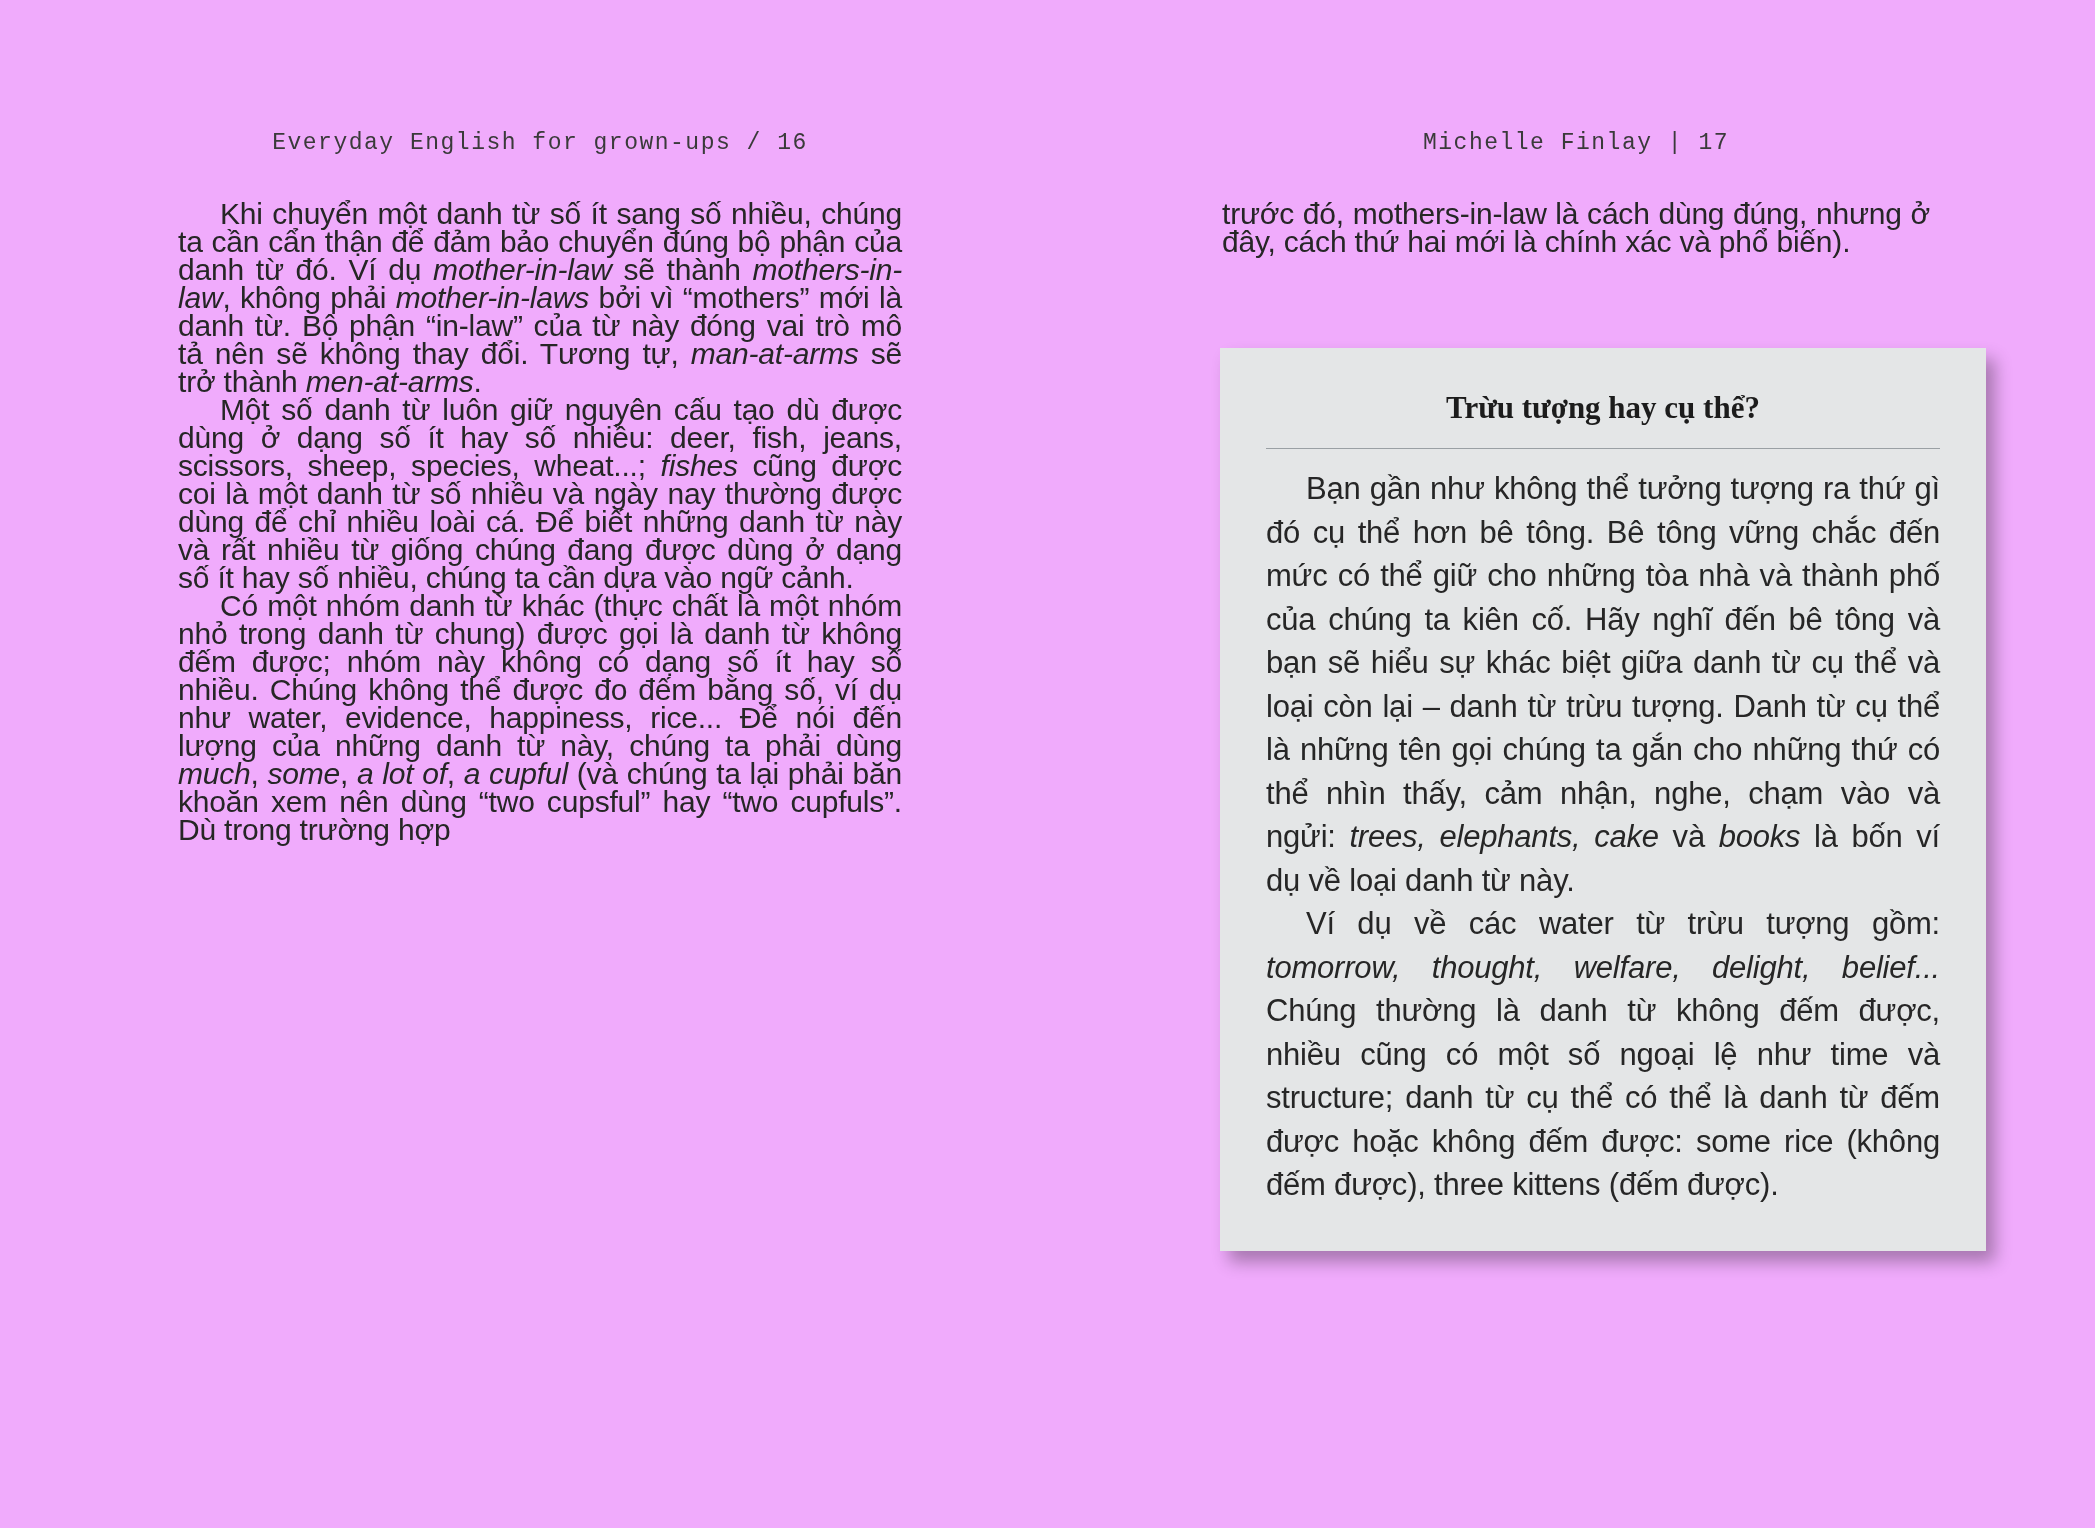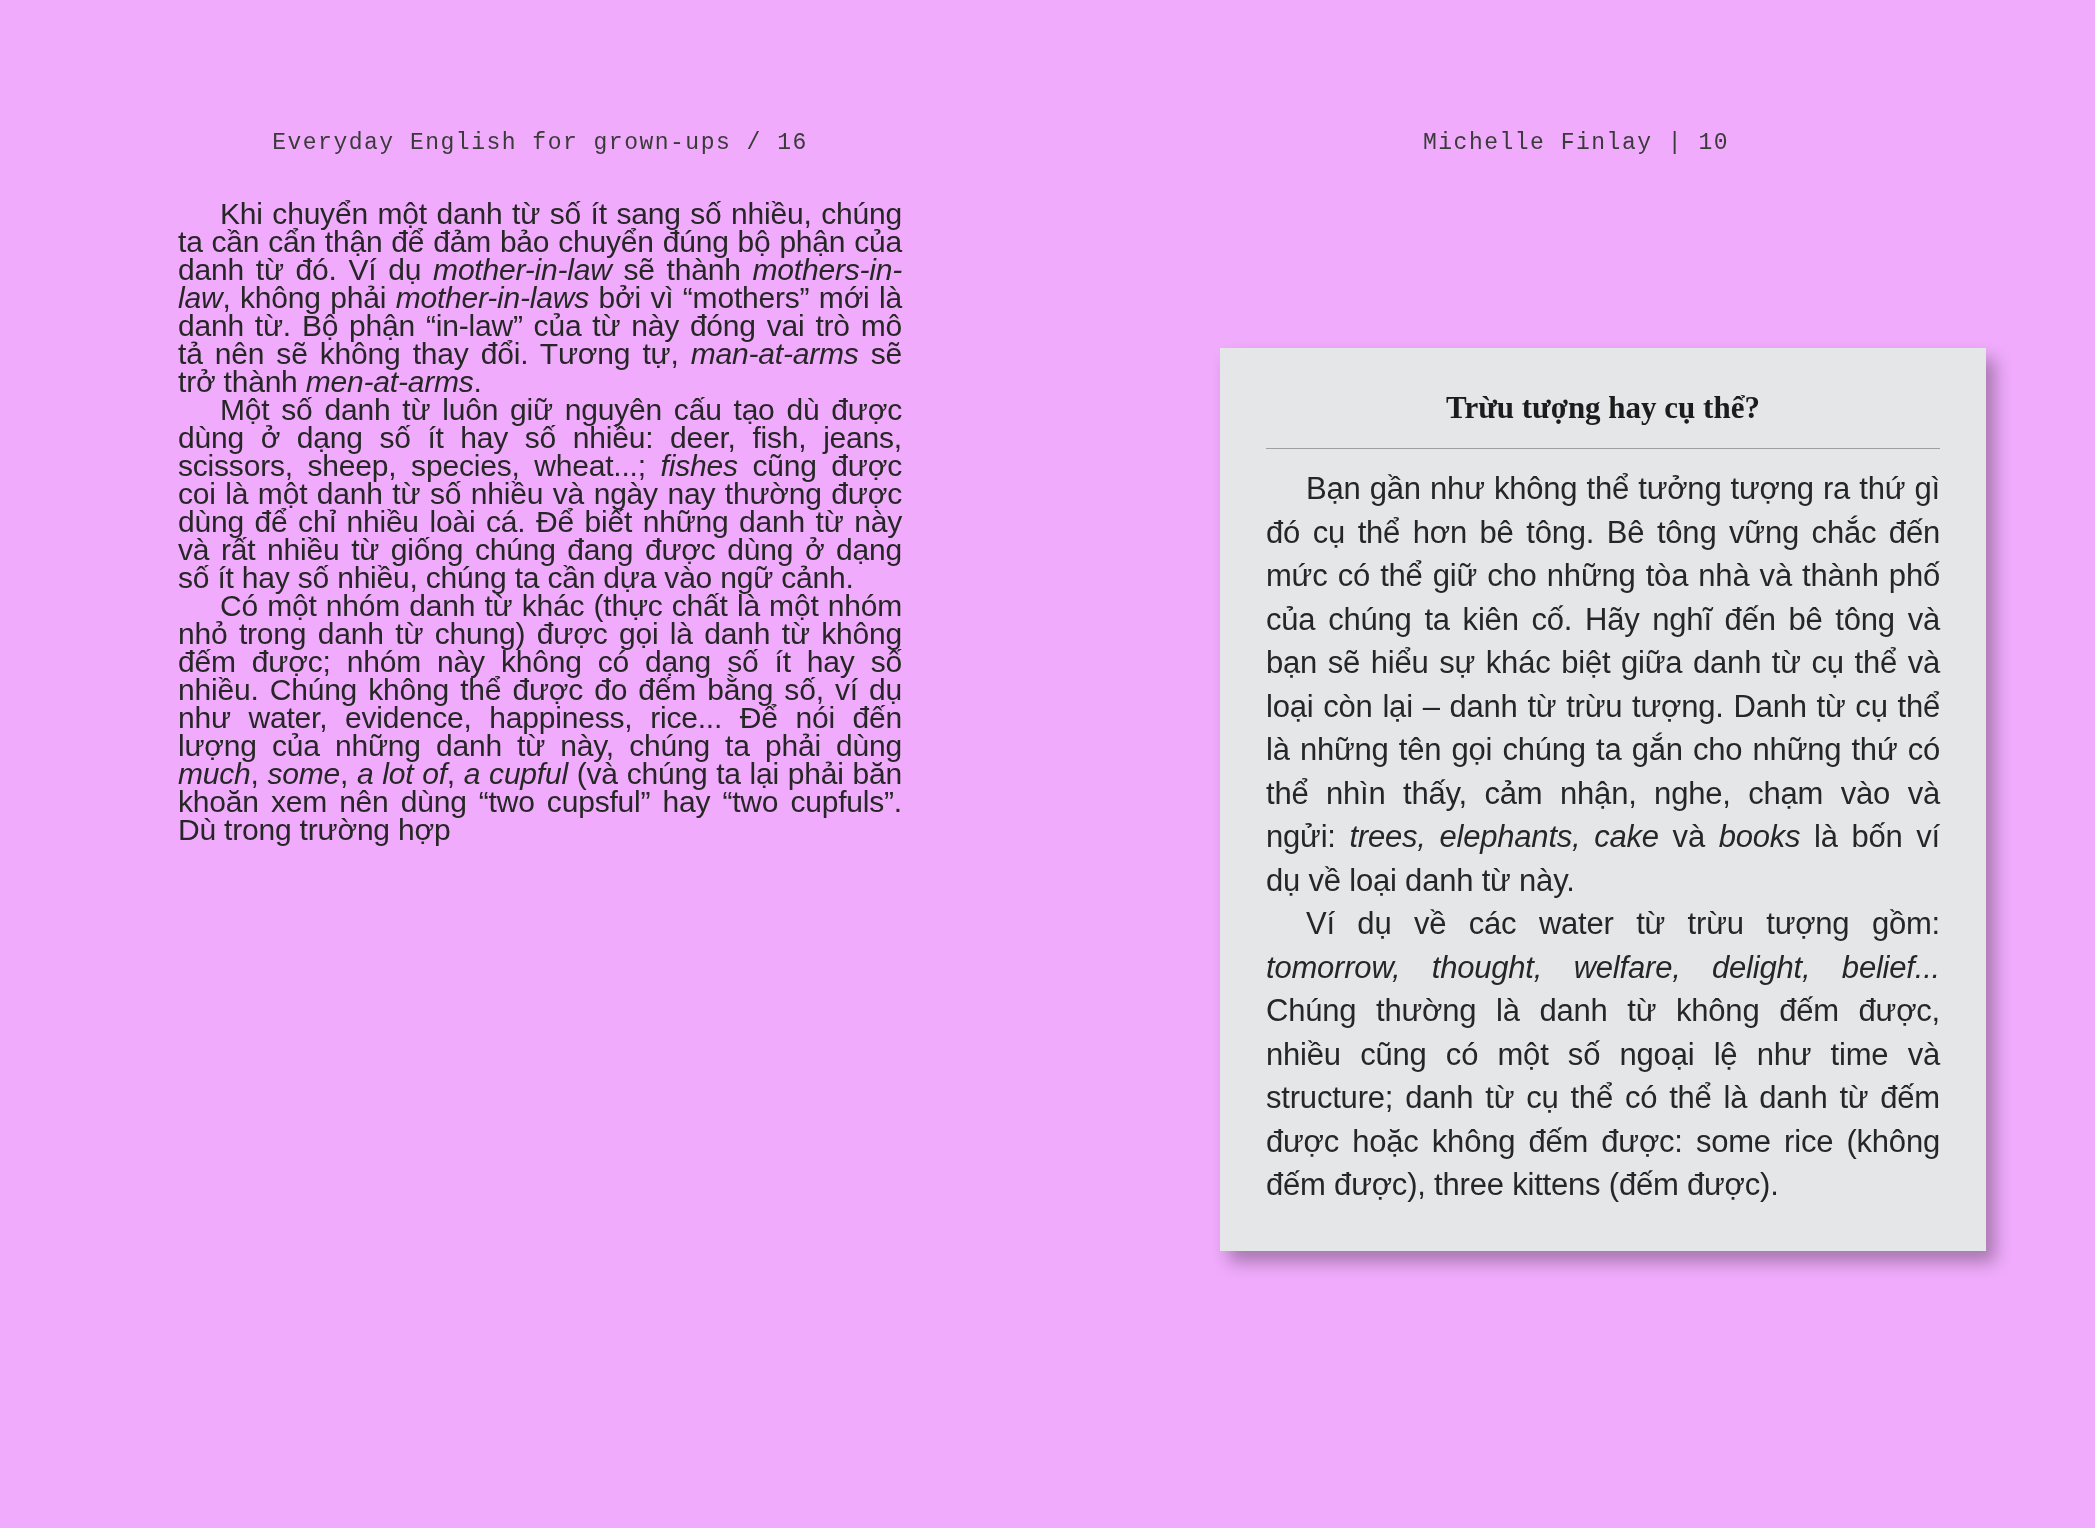--- a/index.html
+++ b/index.html
@@ -82,21 +82,24 @@
   <div id="left-page" class="page-col">
     <div class="running-head">Everyday English for grown-ups  /  16</div>
     <div class="body-text">
       <p><span>Khi chuyển một danh từ số ít sang số nhiều, chúng ta cần cẩn thận để đảm bảo chuyển đúng bộ phận của danh từ đó. Ví dụ </span><i>mother-in-law</i><span> sẽ thành </span><i>mothers-in-law</i><span>, không phải </span><i>mother-in-laws</i><span> bởi vì “mothers” mới là danh từ. Bộ phận “in-law” của từ này đóng vai trò mô tả nên sẽ không thay đổi. Tương tự, </span><i>man-at-arms</i><span> sẽ trở thành </span><i>men-at-arms</i><span>.</span></p>
       <p><span>Một số danh từ luôn giữ nguyên cấu tạo dù được dùng ở dạng số ít hay số nhiều: deer, fish, jeans, scissors, sheep, species, wheat...; </span><i>fishes</i><span> cũng được coi là một danh từ số nhiều và ngày nay thường được dùng để chỉ nhiều loài cá. Để biết những danh từ này và rất nhiều từ giống chúng đang được dùng ở dạng số ít hay số nhiều, chúng ta cần dựa vào ngữ cảnh.</span></p>
       <p><span>Có một nhóm danh từ khác (thực chất là một nhóm nhỏ trong danh từ chung) được gọi là danh từ không đếm được; nhóm này không có dạng số ít hay số nhiều. Chúng không thể được đo đếm bằng số, ví dụ như water, evidence, happiness, rice... Để nói đến lượng của những danh từ này, chúng ta phải dùng </span><i>much</i><span>, </span><i>some</i><span>, </span><i>a lot of</i><span>, </span><i>a cupful</i><span> (và chúng ta lại phải băn khoăn xem nên dùng “two cupsful” hay “two cupfuls”. Dù trong trường hợp</span></p>
     </div>
   </div>
 
   <div id="right-page" class="page-col">
-    <div class="running-head">Michelle Finlay | 10</div>
+    <div class="running-head">Michelle Finlay | 17</div>
+    <div class="body-text">
+      <p style="text-indent:0;"><span>trước đó, mothers-in-law là cách dùng đúng, nhưng ở đây, cách thứ hai mới là chính xác và phổ biến).</span></p>
+    </div>
 
     <div class="info-box" style="background: rgb(228, 230, 231);">
       <div class="info-box-title">Trừu tượng hay cụ thể?</div>
       <hr class="info-box-rule" style="border-top-color: rgb(154, 160, 164);">
       <div class="body-text">
         <p><span>Bạn gần như không thể tưởng tượng ra thứ gì đó cụ thể hơn bê tông. Bê tông vững chắc đến mức có thể giữ cho những tòa nhà và thành phố của chúng ta kiên cố. Hãy nghĩ đến bê tông và bạn sẽ hiểu sự khác biệt giữa danh từ cụ thể và loại còn lại – danh từ trừu tượng. Danh từ cụ thể là những tên gọi chúng ta gắn cho những thứ có thể nhìn thấy, cảm nhận, nghe, chạm vào và ngửi: </span><i>trees, elephants, cake</i><span> và </span><i>books</i><span> là bốn ví dụ về loại danh từ này.</span></p>
         <p><span>Ví dụ về các water từ trừu tượng gồm: </span><i>tomorrow, thought, welfare, delight, belief...</i><span> Chúng thường là danh từ không đếm được, nhiều cũng có một số ngoại lệ như time và structure; danh từ cụ thể có thể là danh từ đếm được hoặc không đếm được: some rice (không đếm được), three kittens (đếm được).</span></p>
       </div>
     </div>
   </div>

